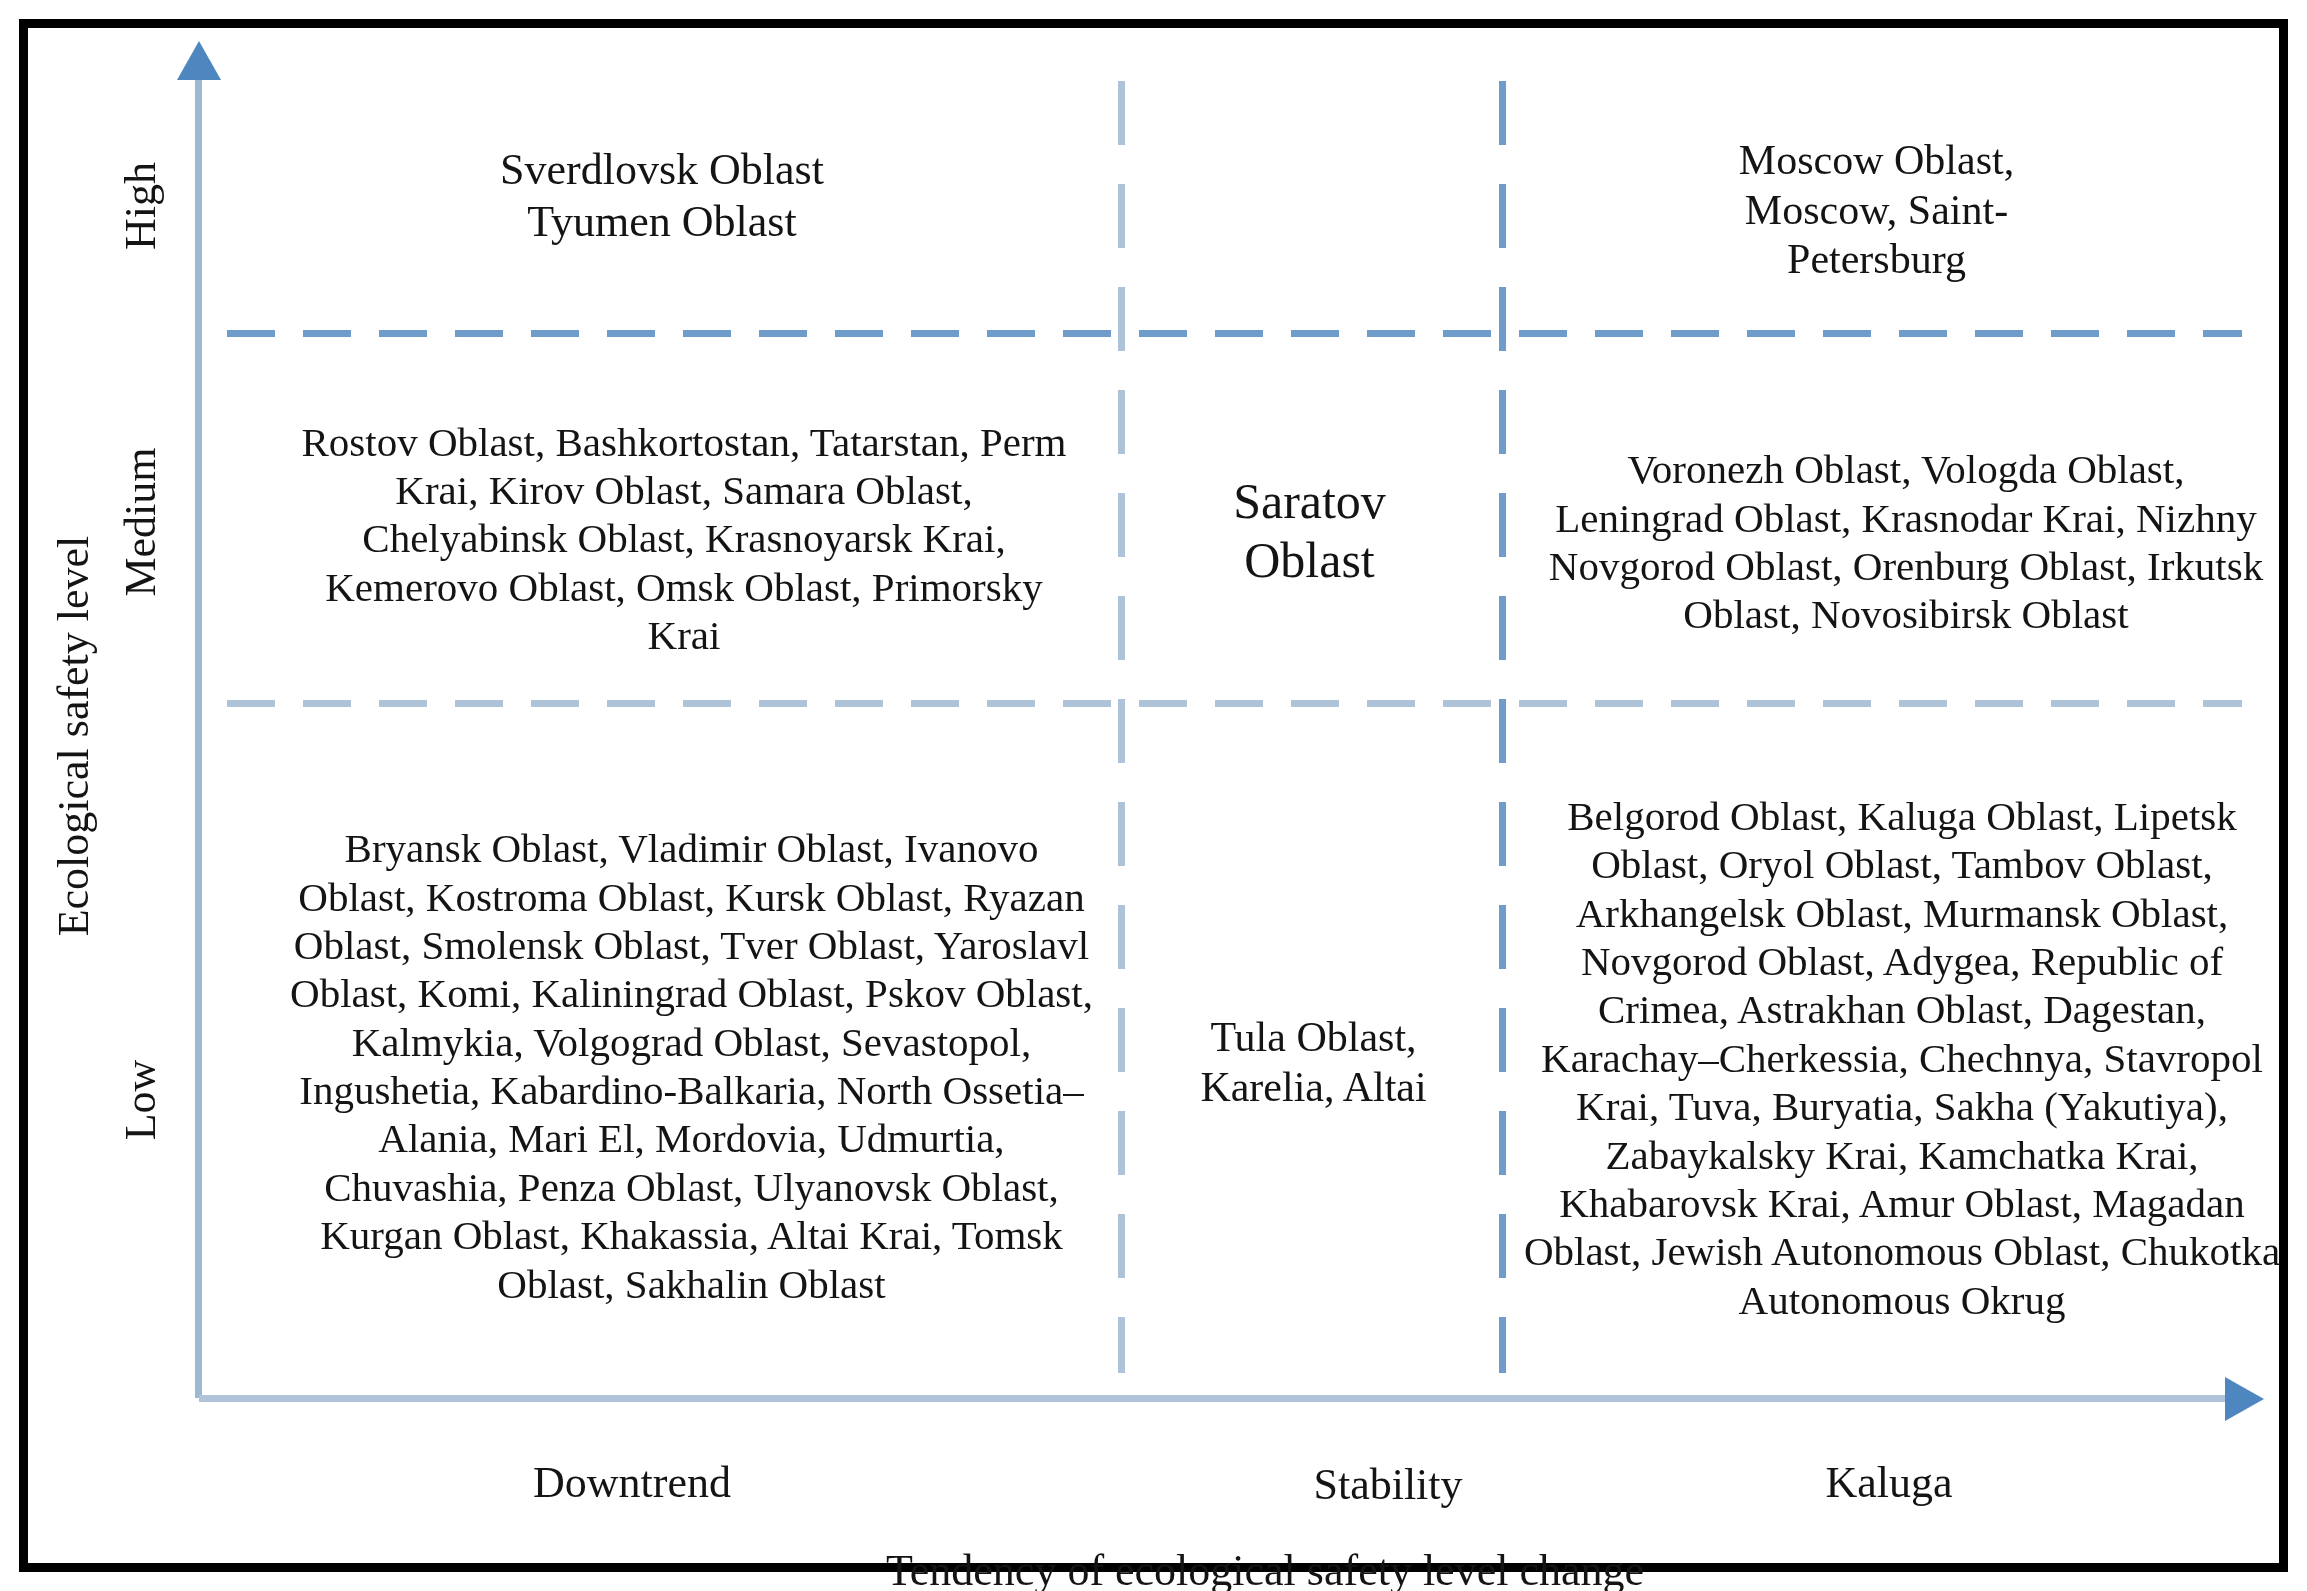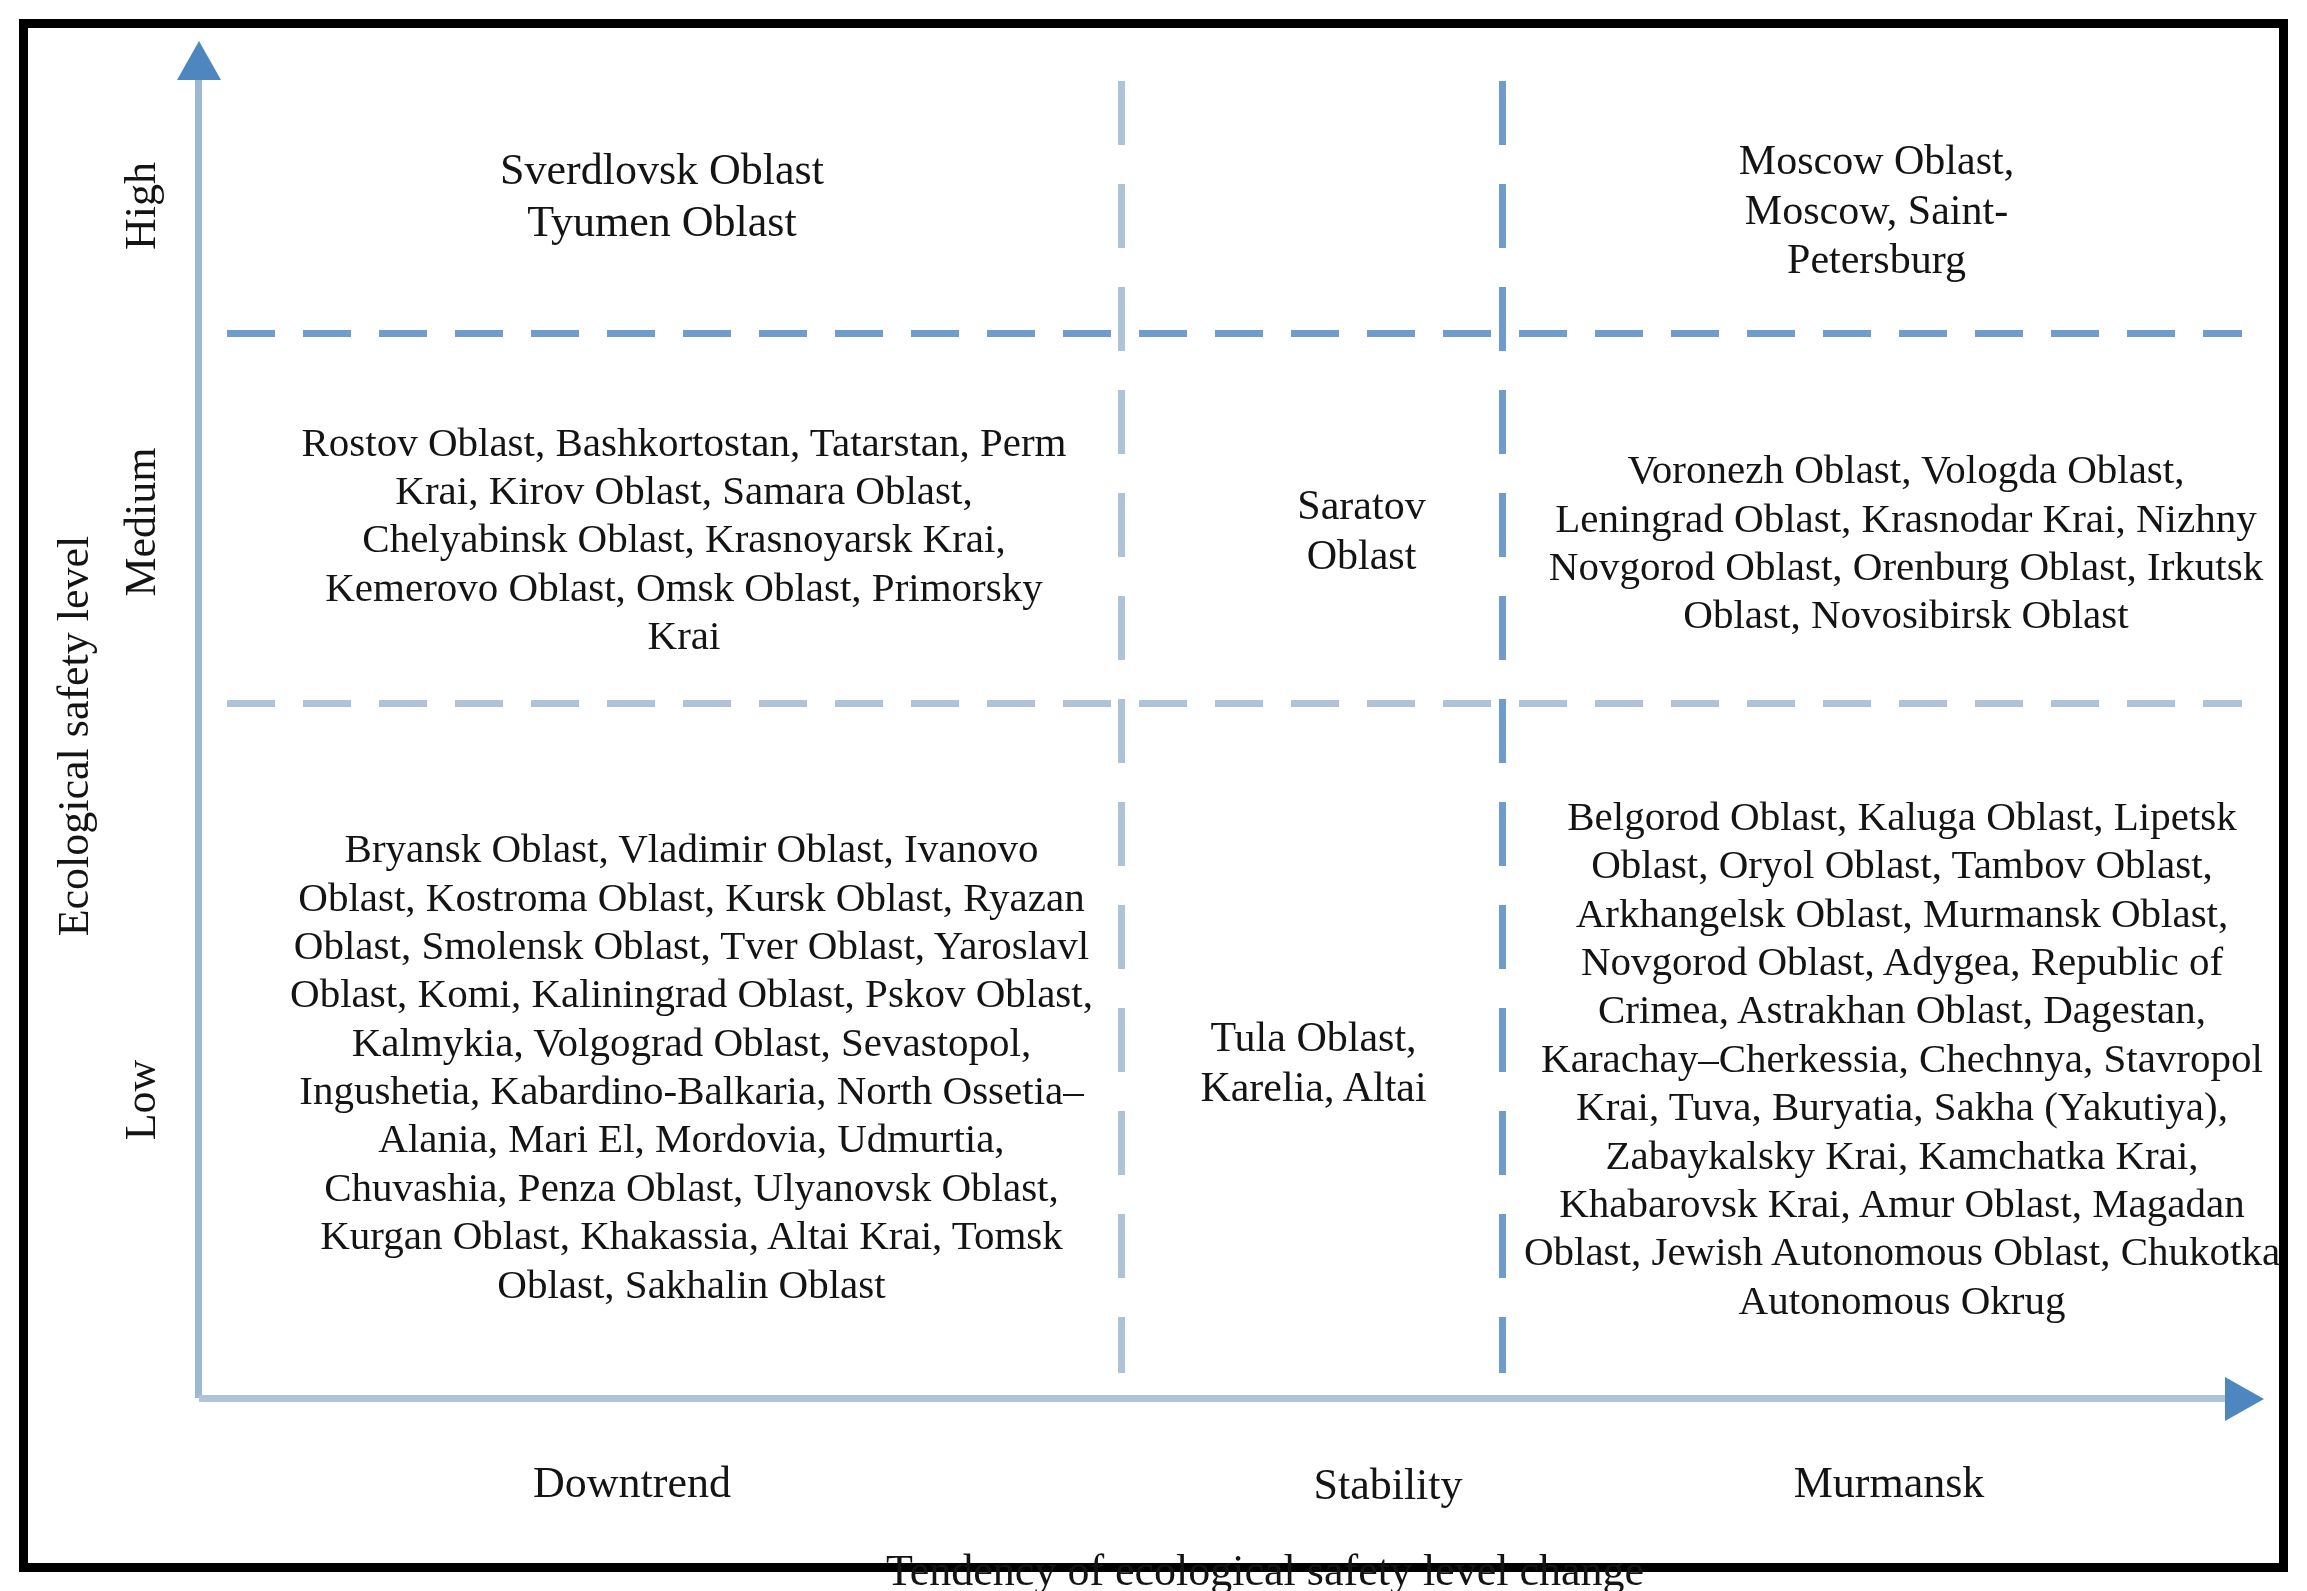--- a/index.html
+++ b/index.html
@@ -28,21 +28,21 @@
   .hdash{position:absolute; left:227px; width:2015px; height:6.5px;
     background:repeating-linear-gradient(to right, var(--dc) 0 48px, transparent 48px 76px);}
   .hdash.h1{top:330px; --dc:var(--dash-strong);}
   .hdash.h2{top:700px; --dc:var(--dash-light);}
   
   .cell{position:absolute; display:flex; align-items:center; justify-content:center;
     text-align:center; font-size:41px; line-height:1.18; white-space:pre-line;}
   .cell.hd{left:393px;  top:127px;  width:538px;  height:138px; font-size:44px;}
   .cell.hu{left:1680px; top:116px;  width:393px;  height:189px; font-size:42px;text-align:center;}
   .cell.md{left:291px;  top:382px;  width:786px; height:313px;}
-  .cell.ms{left:1238px; top:458px;  width:247px;  height:146px; font-size:42px;}
+  .cell.ms{left:1186px; top:458px;  width:247px;  height:146px; font-size:50px;}
   .cell.mu{left:1542px; top:382px;  width:728px; height:320px;}
   .cell.ld{left:284px;  top:753px; width:815px; height:626px;}
   .cell.ls{left:1179px; top:968px; width:269px;  height:189px; font-size:42px;}
   .cell.lu{left:1513px; top:749px; width:778px; height:618px;}
   
   .clabel{position:absolute; transform:translate(-50%,-50%); white-space:nowrap; font-size:44px;margin-top:36px;}
   .vlabel{position:absolute; transform:translate(-50%,-50%) rotate(-90deg); white-space:nowrap; font-size:44px;}
 </style>
 </head>
 <body>
@@ -71,17 +71,17 @@
   <div class="cell ls">Tula Oblast, Karelia, Altai</div>
   <div class="cell lu">Belgorod Oblast, Kaluga Oblast, Lipetsk Oblast, Oryol Oblast, Tambov Oblast, Arkhangelsk Oblast, Murmansk Oblast, Novgorod Oblast, Adygea, Republic of Crimea, Astrakhan Oblast, Dagestan, Karachay–Cherkessia, Chechnya, Stavropol Krai, Tuva, Buryatia, Sakha (Yakutiya), Zabaykalsky Krai, Kamchatka Krai, Khabarovsk Krai, Amur Oblast, Magadan Oblast, Jewish Autonomous Oblast, Chukotka Autonomous Okrug</div>
 
   <div class="vlabel" style="left:140px; top:206px;">High</div>
   <div class="vlabel" style="left:140px; top:522px;">Medium</div>
   <div class="vlabel" style="left:140px; top:1100px;">Low</div>
   <div class="vlabel" style="left:73px; top:736px;">Ecological safety level</div>
 
   <div class="clabel" style="left:632px; top:1446px;">Downtrend</div>
   <div class="clabel" style="left:1388px; top:1448px;">Stability</div>
-  <div class="clabel" style="left:1889px; top:1446px;">Murmansk</div>
+  <div class="clabel" style="left:1889px; top:1446px;">Kaluga</div>
   <div class="clabel" style="left:1265px; top:1534px;">Tendency of ecological safety level change</div>
 
 </div>
 
 
 </body></html>

